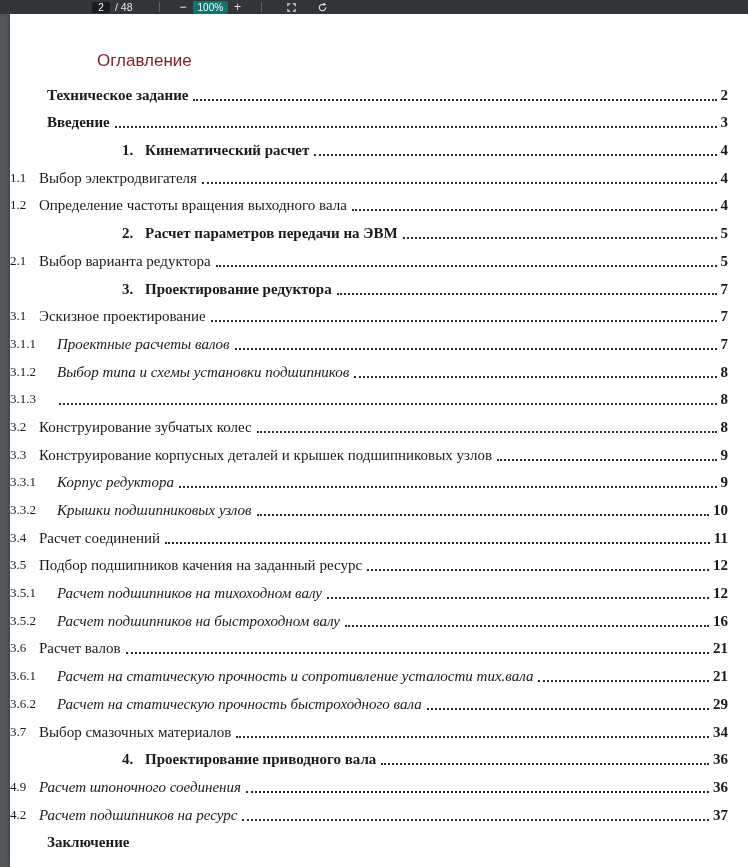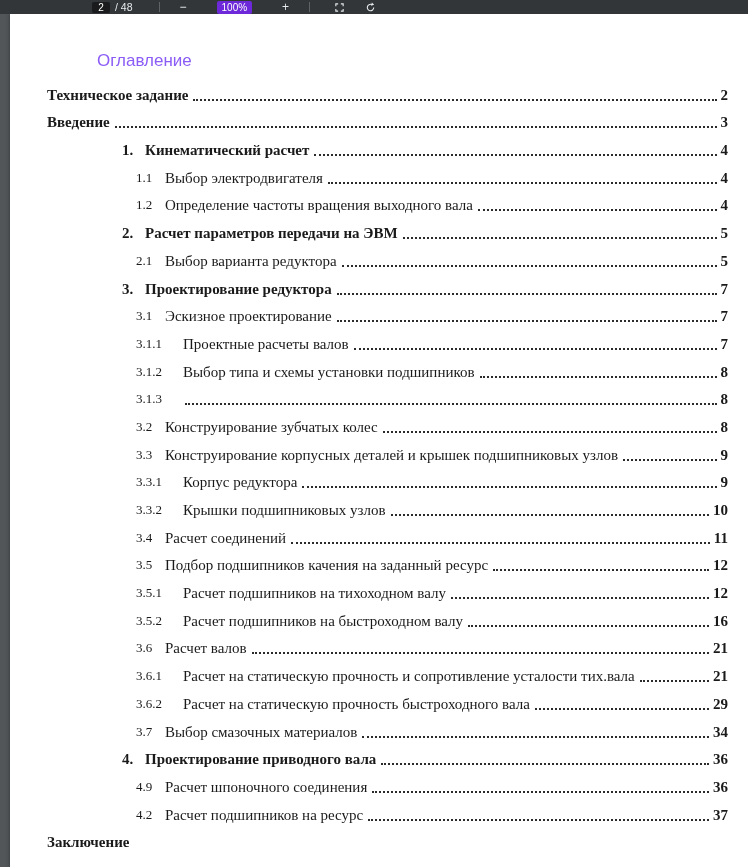--- a/index.html
+++ b/index.html
@@ -24,64 +24,64 @@
     font-family:"Liberation Sans",sans-serif;padding:0;margin-right:5px;
   }
   .page-total{white-space:nowrap;margin-right:12px;}
   .tb-sep{width:1px;height:10px;background:#5f6368;margin:0 14px;}
   .tb-btn{
     background:transparent;border:none;color:#e8eaed;cursor:pointer;
     font-size:12px;line-height:12px;padding:0 6px;height:14px;
     font-family:"Liberation Sans",sans-serif;
   }
   .zoom-box{
-    background:#6d28d9;border-radius:2px;color:#fff;
-    font-size:10px;padding:1px 5px;margin:0 24px;white-space:nowrap;
+    background:#0f766e;border-radius:2px;color:#fff;
+    font-size:10px;padding:1px 5px;margin:0 0;white-space:nowrap;
   }
   .tb-icon{display:inline-flex;align-items:center;justify-content:center;
     padding:0 10px;cursor:pointer;height:14px;}
   
   .page{
     position:absolute;top:14px;left:10px;right:0;bottom:0;
     background:#ffffff;overflow:hidden;
     box-shadow:0 0 4px rgba(0,0,0,.4);
   }
   .doc-heading{
     margin:36px 0 10px 87px;
     font-family:"Liberation Sans","DejaVu Sans",sans-serif;
     font-size:17px;line-height:22px;font-weight:400;
-    color:#8b5cf6;
+    color:#7f1d1d;
   }
   .toc{width:100%;}
   .toc-row{
     display:flex;align-items:flex-end;
     height:27.7px;box-sizing:border-box;
     padding-right:20px;padding-bottom:6px;
     font-size:15px;line-height:18px;color:#1a1a1a;
     white-space:nowrap;
   }
   .toc-row .num{flex:none;font-size:13px;color:#1a1a1a;}
   .toc-row .label{flex:none;padding-right:3px;}
   .toc-row .leader{
     flex:1;min-width:8px;
     border-bottom:2px dotted #2b2b2b;
     margin:0 2px 3px 2px;
   }
   .toc-row .page-num{flex:none;font-weight:bold;padding-left:2px;}
   
   .lv0{padding-left:37px;}
   .lv1{padding-left:112px;}
-  .lv2,.lv3{padding-left:126px;}
+  .lv2,.lv3{}
   .lv1 .num{width:23px;font-size:15px;}
   .lv2 .num{width:29px;}
   .lv3 .num{width:47px;}
   
   .s-bold .label,.s-bold .num{font-weight:bold;}
   .s-boldtext .label{font-weight:normal;margin-top:20px;}
-  .s-italic .label{}
+  .s-italic .label{font-style:italic;}
 </style>
 </head>
 <body>
 
 <div class="toolbar">
   <input class="page-input" type="text" value="2" style="">
   <span class="page-total">/ 48</span>
   <span class="tb-sep"></span>
   <button class="tb-btn">−</button>
   <span class="zoom-box">100%</span>

